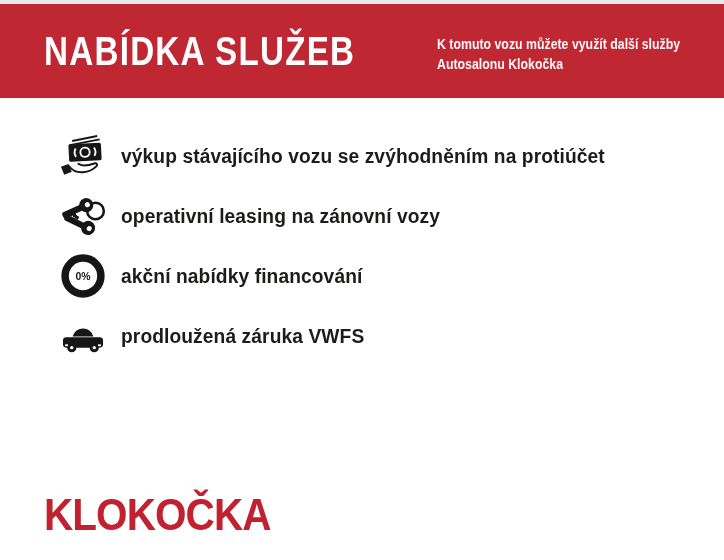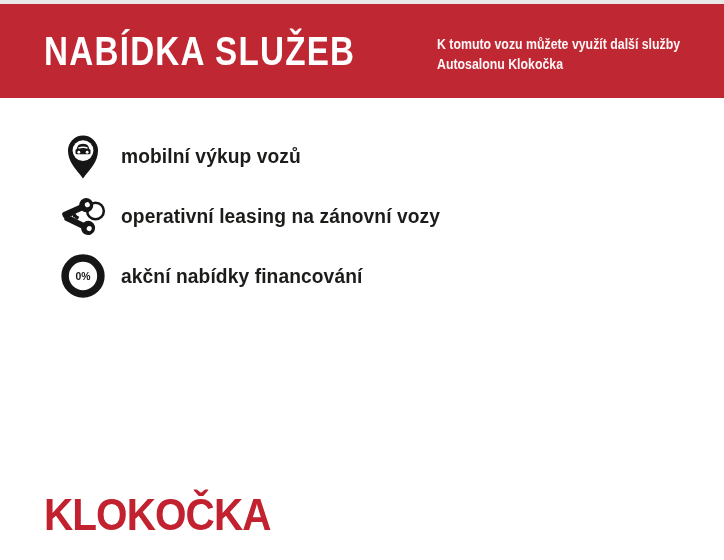--- a/index.html
+++ b/index.html
@@ -93,34 +93,38 @@
   <div class="header">
     <div class="title">NABÍDKA SLUŽEB</div>
     <div class="subtitle">
       <div>K tomuto vozu můžete využít další služby</div>
       <div>Autosalonu Klokočka</div>
     </div>
   </div>
 
   <div class="services">
 
-
     <div class="service-row">
       <span class="icon-box">
         <svg viewBox="0 0 60 60" aria-hidden="true">
-          <path d="M30,57 C21,45 12,37 12,23.5 A18,18 0 0 1 48,23.5 C48,37 39,45 30,57 Z" fill="#161616"></path>
-          <circle cx="30" cy="23.5" r="12.5" fill="#ffffff"></circle>
-          <path d="M22.5,21.5 q1,-4.5 4,-5.5 q3.5,-1.2 7,0 q3,1 4,5.5 l1.5,1 v4 q0,1.5 -1.5,1.5 h-15 q-1.5,0 -1.5,-1.5 v-4 z" fill="#161616"></path>
-          <circle cx="25" cy="25.5" r="1.7" fill="#ffffff"></circle>
-          <circle cx="35" cy="25.5" r="1.7" fill="#ffffff"></circle>
-          <path d="M24.5,20.5 q5.5,-2 11,0" stroke="#ffffff" stroke-width="1.6" fill="none"></path>
+          <path d="M17,12 L47,6" fill="none" stroke="#161616" stroke-width="2.2"></path>
+          <path d="M14,17 L50,10" fill="none" stroke="#161616" stroke-width="2.2"></path>
+          <g transform="rotate(-3 32 27)">
+            <rect x="13" y="15" width="39" height="21" rx="2" fill="#161616"></rect>
+            <circle cx="32.5" cy="25.5" r="5.6" fill="none" stroke="#ffffff" stroke-width="2.2"></circle>
+            <path d="M21.5,20.5 q-3.2,5 0,10" fill="none" stroke="#ffffff" stroke-width="2.2"></path>
+            <path d="M43.5,20.5 q3.2,5 0,10" fill="none" stroke="#ffffff" stroke-width="2.2"></path>
+          </g>
+          <path d="M3.5,43 l9,-3.5 l4,9.5 l-9,3.5 z" fill="#161616"></path>
+          <path d="M13,42 c4,5.5 10,8 17,7.5 c7,-0.5 12,-3 16,-7 c2,-2 0.5,-4.5 -2.5,-3.5 c-4,1.5 -8,2.5 -12,2.5 c-3,0 -5,-1 -7,-2" fill="none" stroke="#161616" stroke-width="2.4" stroke-linecap="round" stroke-linejoin="round"></path>
         </svg>
       </span>
-      <span class="service-label">mobilní výkup vozů</span>
+      <span class="service-label">výkup stávajícího vozu se zvýhodněním na protiúčet</span>
     </div>
+
 
     <div class="service-row">
       <span class="icon-box">
         <svg viewBox="0 0 60 60" aria-hidden="true">
           <circle cx="45" cy="24" r="10" fill="none" stroke="#161616" stroke-width="3"></circle>
           <g transform="rotate(-24 24 22)">
             <rect x="4" y="18" width="28" height="7.5" rx="3" fill="#161616"></rect>
             <rect x="7" y="25" width="4.5" height="5" fill="#161616"></rect>
             <rect x="15" y="25" width="4.5" height="4" fill="#161616"></rect>
             <circle cx="35" cy="21.5" r="8.5" fill="#161616"></circle>
@@ -141,19 +145,34 @@
     <div class="service-row">
       <span class="icon-box">
         <svg viewBox="0 0 60 60" aria-hidden="true">
           <circle cx="30" cy="30" r="21.5" fill="none" stroke="#161616" stroke-width="9"></circle>
           <text x="30" y="34.5" text-anchor="middle" font-size="12.5" font-weight="bold" fill="#161616">0%</text>
         </svg>
       </span>
       <span class="service-label">akční nabídky financování</span>
     </div>
 
+    <div class="service-row">
+      <span class="icon-box">
+        <svg viewBox="0 0 60 60" aria-hidden="true">
+          <path d="M17.5,30.5 q3.5,-9.5 12.5,-9.5 q9,0 12.5,9.5 z" fill="#161616"></path>
+          <rect x="6" y="31.5" width="48" height="12.5" rx="4" fill="#161616"></rect>
+          <circle cx="16.5" cy="44" r="5.5" fill="#161616"></circle>
+          <circle cx="43.5" cy="44" r="5.5" fill="#161616"></circle>
+          <circle cx="16.5" cy="44" r="2" fill="#ffffff"></circle>
+          <circle cx="43.5" cy="44" r="2" fill="#ffffff"></circle>
+          <rect x="8.5" y="40" width="3.5" height="2.2" fill="#ffffff"></rect>
+          <rect x="48" y="40" width="3.5" height="2.2" fill="#ffffff"></rect>
+        </svg>
+      </span>
+      <span class="service-label">prodloužená záruka VWFS</span>
+    </div>
 
 
   </div>
 
   <div class="logo">KLOKOČKA</div>
 
 </div>
 
 </body></html>

